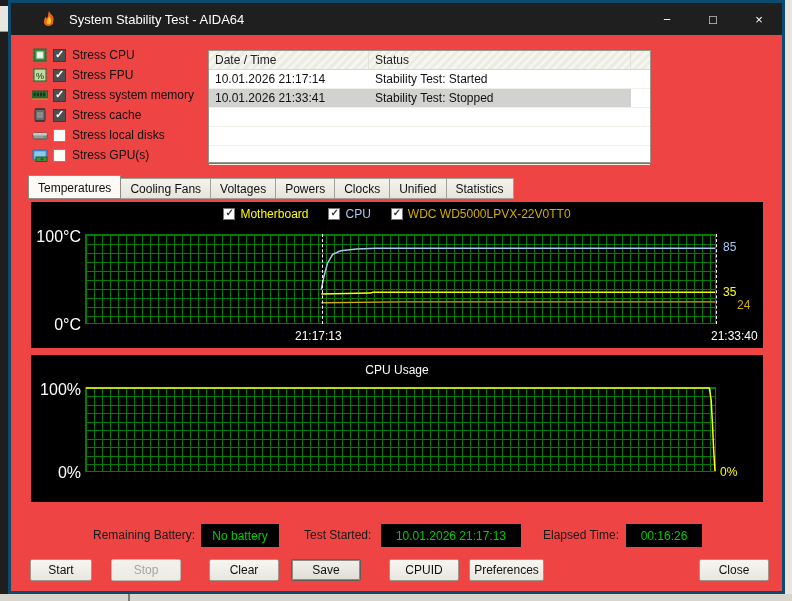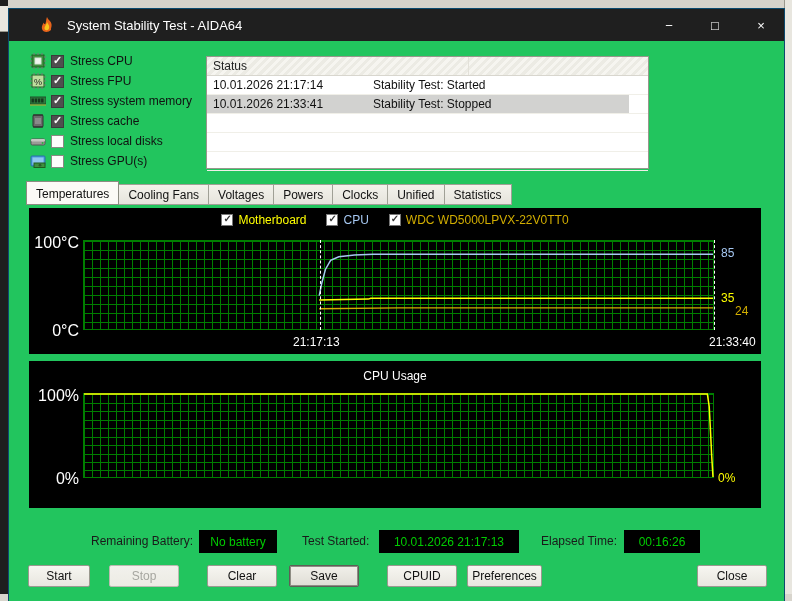--- a/index.html
+++ b/index.html
@@ -7,21 +7,21 @@
   .screen { position:relative; width:792px; height:601px; overflow:hidden; background:#d6d3cb; }
 
   
   .behind-left { position:absolute; left:0; top:0; width:8px; height:601px; background:#1e1e1e; }
   .behind-left .frag { position:absolute; left:0; top:6px; width:8px; height:26px; background:#e8e6df; border-bottom:1px solid #9a988e; }
   .behind-right { position:absolute; right:0; top:0; width:8px; height:601px; background:#e8e6df; border-left:1px solid #9a988e; }
   .behind-bottom { position:absolute; left:0; top:594px; width:792px; height:7px; background:#d8d5cd; }
   .behind-bottom .vline { position:absolute; left:128px; top:0; width:2px; height:7px; background:#7c7c73; }
 
   
-  .window { position:absolute; left:8px; top:8px; width:777px; height:594px; background:#22c55e; border:1px solid #0c4a6e; }
+  .window { position:absolute; left:8px; top:0; width:777px; height:594px; background:#ef4444; border:3px solid #0c4a6e; }
   .titlebar { position:absolute; left:0; top:0; width:100%; height:32px; background:#1f1f1f; display:flex; align-items:center; }
   .flame { margin-left:28px; width:20px; height:20px; display:flex; align-items:center; justify-content:center; }
   .title-text { color:#ffffff; font-size:13px; margin-left:10px; }
   .wincontrols { position:absolute; right:0; top:0; height:32px; display:flex; }
   .wbtn { width:46px; height:32px; color:#ffffff; font-size:13px; display:flex; align-items:center; justify-content:center; cursor:default; }
 
   
   .stress-panel { position:absolute; left:20px; top:42px; }
   .stress-row { display:flex; align-items:center; height:20px; }
   .hw-icon { width:17px; height:16px; display:flex; align-items:center; justify-content:center; }
@@ -177,20 +177,21 @@
               <circle cx="10" cy="12.2" r="1.4" fill="#2a5f2a"></circle>
             </svg>
         </span>
         <span class="cb"></span>
         <span class="stress-label">Stress GPU(s)</span>
       </div>
     </div>
 
     <div class="log-table">
       <div class="log-header">
+        <div class="hcell c1">Date / Time</div>
         <div class="hcell c2">Status</div>
         <div class="hcell c3"></div>
       </div>
       <div class="log-row">
         <div class="tcell c1">10.01.2026 21:17:14</div>
         <div class="tcell c2">Stability Test: Started</div>
         <div class="tcell c3"></div>
       </div>
       <div class="log-row selected">
         <div class="tcell c1">10.01.2026 21:33:41</div>

